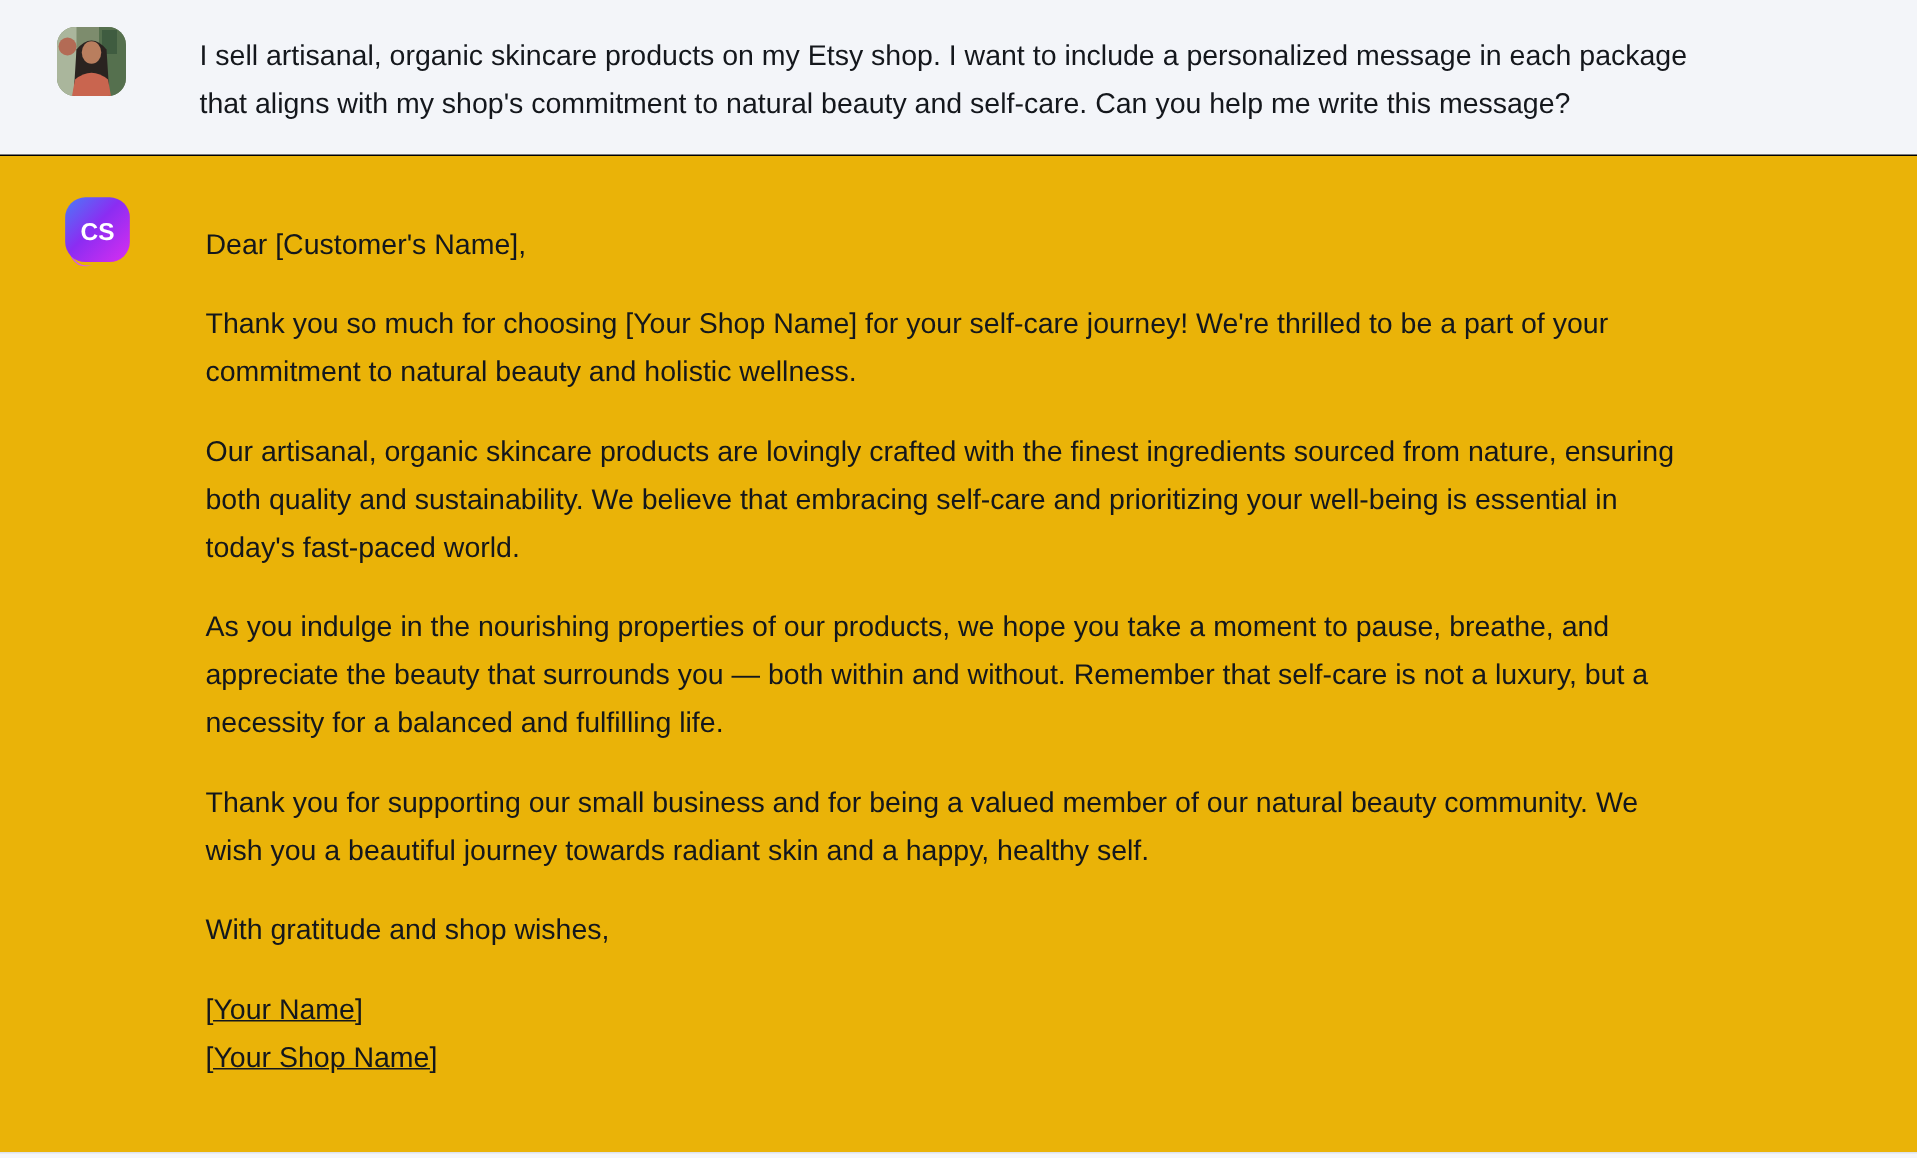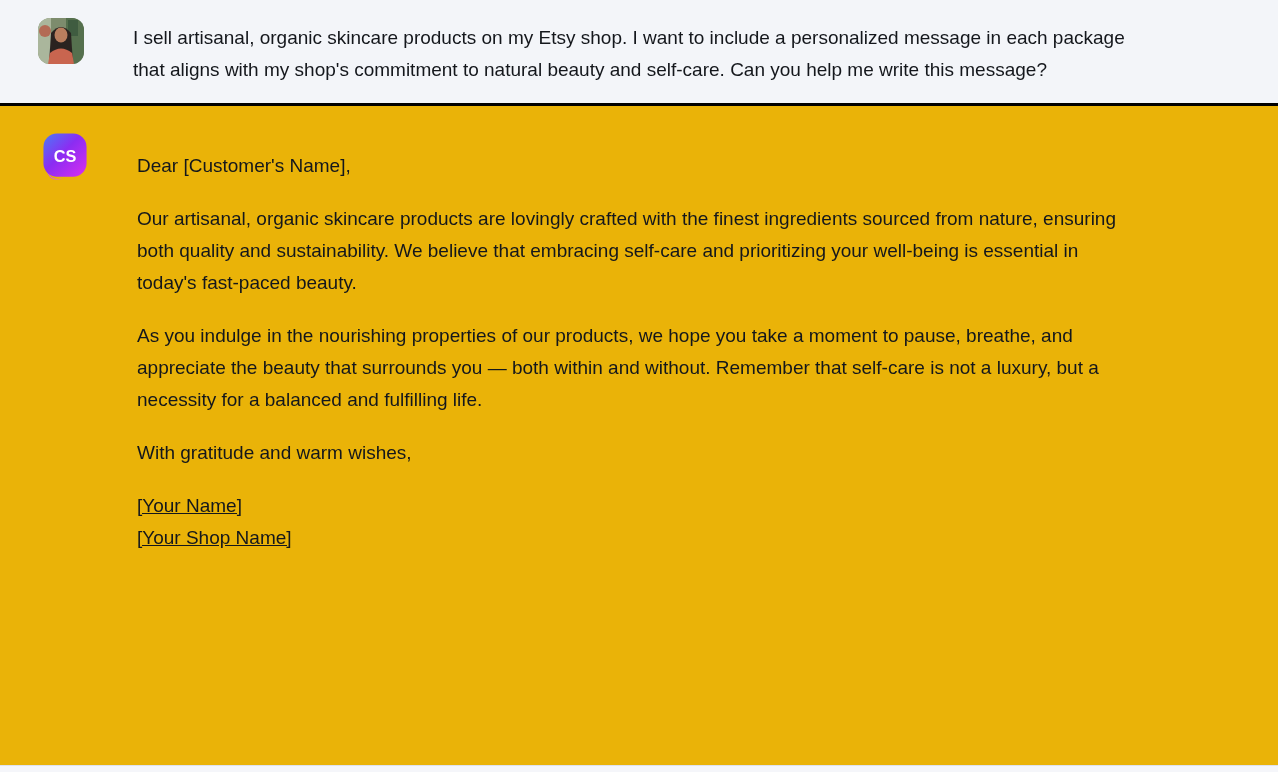--- a/index.html
+++ b/index.html
@@ -17,21 +17,21 @@
     background: #ffffff;
   }
 
   
   .msg-row {
     display: flex;
     align-items: flex-start;
   }
   .user-row {
     background: #f3f5f9;
-    border-bottom: 3px solid #000000;
+    border-bottom: 1px solid #000000;
     padding: 22px 40px 17px 38px;
   }
   .assistant-row {
     background: #eab308;
     padding: 26px 40px 46px 42px;
     flex: 1;
   }
   .avatar-col {
     flex: 0 0 46px;
     width: 46px;
@@ -110,27 +110,31 @@
             <stop offset="1" stop-color="#ea5cf5"></stop>
           </linearGradient>
         </defs>
         <path d="M3 28 C3 44 9 52.5 21 48.5 C10 50.5 5 45 5 32 Z" fill="url(#cst)"></path>
         <rect x="1.5" y="1.5" width="45" height="45" rx="14" fill="url(#csg)"></rect>
         <text x="24" y="31" text-anchor="middle" font-size="17" font-weight="bold" font-family="Liberation Sans, sans-serif" fill="#ffffff">CS</text>
       </svg>
     </div>
     <div class="body-col assistant-body">
         <p class="msg-par">Dear [Customer's Name],</p>
+        <p class="msg-par">Thank you so much for choosing [Your Shop Name] for your self-care journey! We're thrilled to be a part of your
+commitment to natural beauty and holistic wellness.</p>
         <p class="msg-par">Our artisanal, organic skincare products are lovingly crafted with the finest ingredients sourced from nature, ensuring
 both quality and sustainability. We believe that embracing self-care and prioritizing your well-being is essential in
-today's fast-paced beauty.</p>
+today's fast-paced world.</p>
         <p class="msg-par">As you indulge in the nourishing properties of our products, we hope you take a moment to pause, breathe, and
 appreciate the beauty that surrounds you — both within and without. Remember that self-care is not a luxury, but a
 necessity for a balanced and fulfilling life.</p>
-        <p class="msg-par">With gratitude and warm wishes,</p>
+        <p class="msg-par">Thank you for supporting our small business and for being a valued member of our natural beauty community. We
+wish you a beautiful journey towards radiant skin and a happy, healthy self.</p>
+        <p class="msg-par">With gratitude and shop wishes,</p>
         <p class="msg-par">[Your Name]
 [Your Shop Name]</p>
       </div>
   </div>
 
   <div class="next-strip"></div>
 
 </div>
 
 </body></html>

